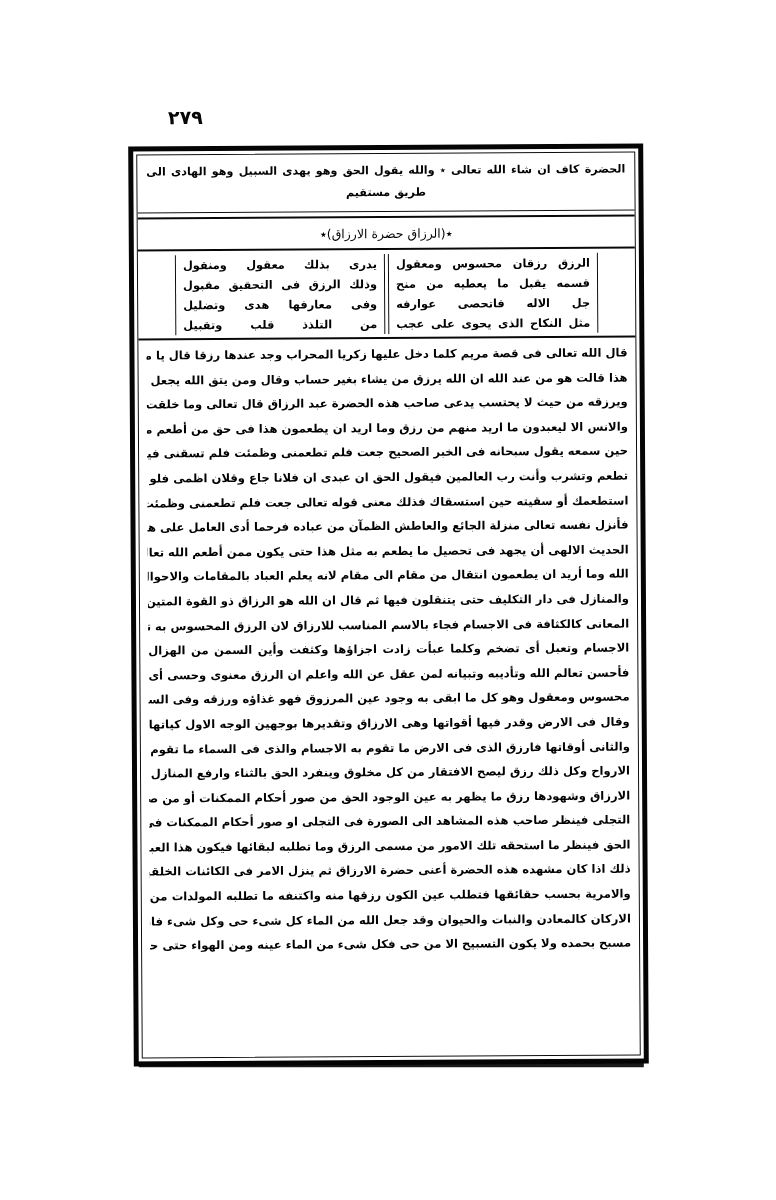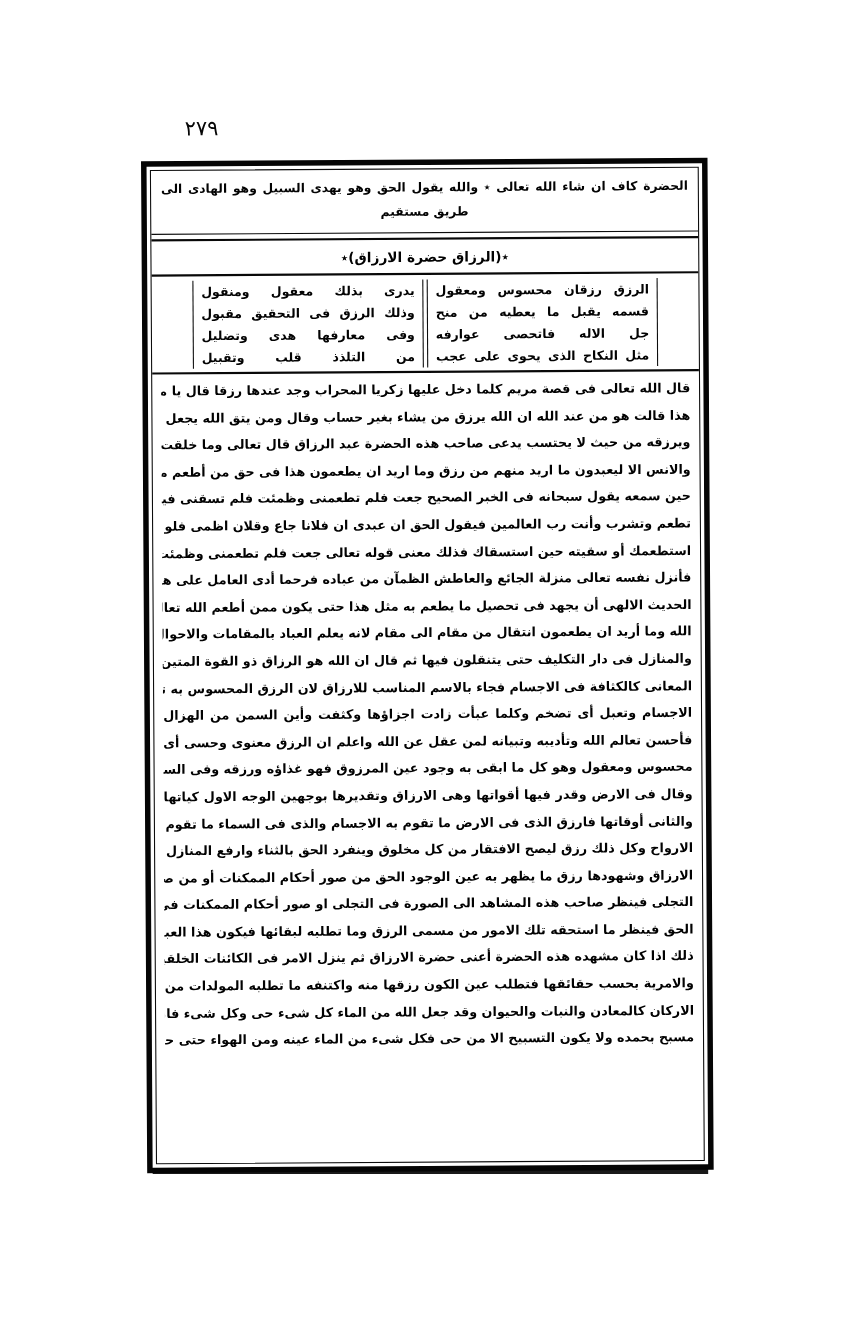--- a/index.html
+++ b/index.html
@@ -22,21 +22,21 @@
     background: #fefefe;
     filter: contrast(1.04);
   }
 
   
   #folio {
     position: absolute;
     left: 168px;
     top: 106px;
     font-size: 19px;
-    font-weight: 400;
+    font-weight: 700;
     color: #0b0b0b;
     letter-spacing: 1px;
     direction: rtl;
     transform: rotate(-0.5deg);
   }
 
   
   #frame-outer {
     position: absolute;
     left: 131px;
@@ -89,21 +89,21 @@
 
   
   #section-band {
     border-bottom: 2.2px solid #0d0d0d;
     padding: 5px 0 6px 0;
     text-align: center;
   }
   #section-title {
     direction: rtl;
     font-size: 12.5px;
-    font-weight: 700;
+    font-weight: 400;
     color: #070707;
     letter-spacing: 0px;
   }
 
   
   #verse-box {
     border-bottom: 2.4px solid #0d0d0d;
     padding: 4px 0 3px 0;
     display: flex;
     flex-direction: row;

